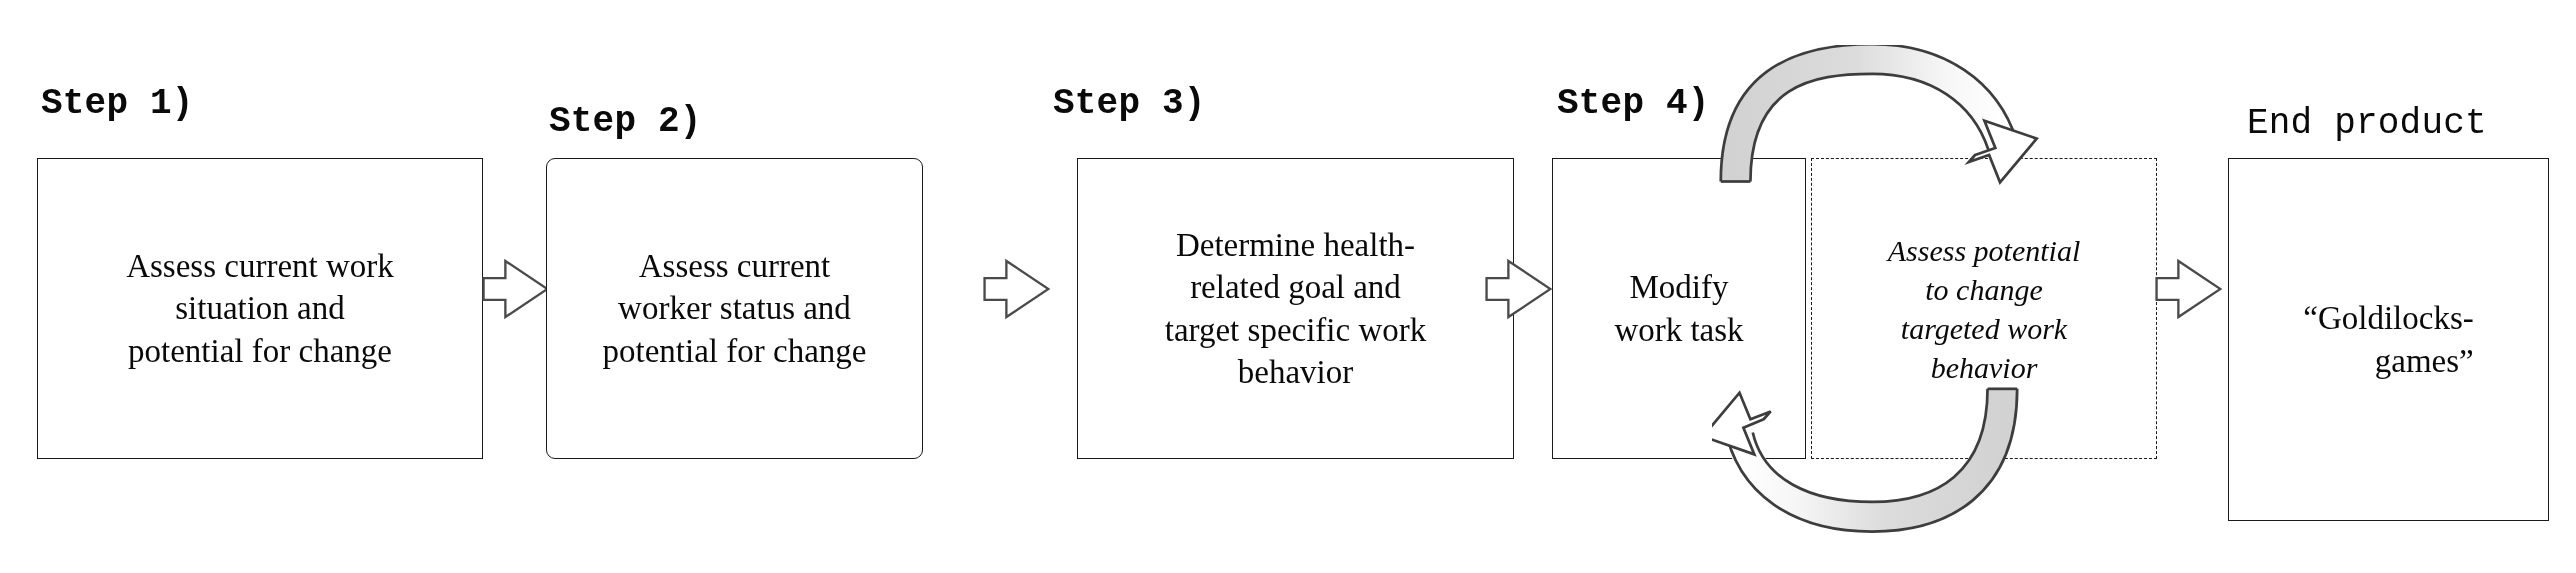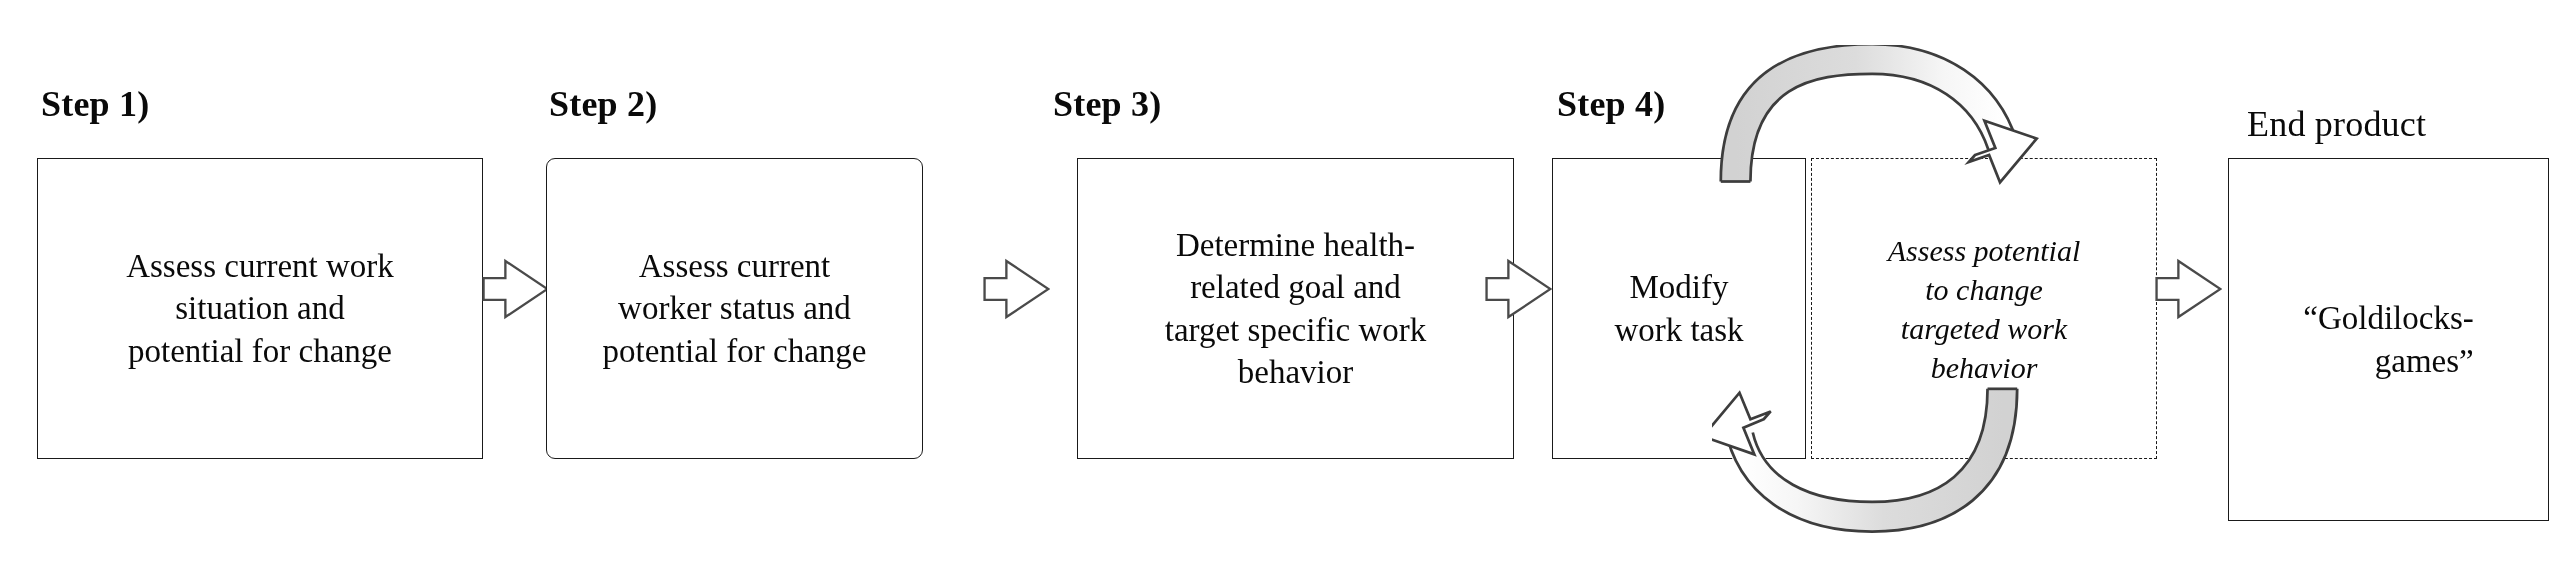--- a/index.html
+++ b/index.html
@@ -12,21 +12,21 @@
     width: 2576px;
     height: 573px;
     background: #ffffff;
     overflow: hidden;
     font-family: "Liberation Serif", "DejaVu Serif", serif;
   }
 
   
   .step-label {
     position: absolute;
-    font-family: Liberation Serif, serif;
+    font-family: Liberation Mono, monospace;
     font-weight: bold;
     font-size: 36px;
     line-height: 1;
     color: #0a0a0a;
     white-space: nowrap;
     letter-spacing: 0.2px;
   }
   .step-label.plain {
     font-weight: normal;
   }
@@ -83,21 +83,21 @@
 situation and
 potential for change</div>
   </div>
 
   <div class="connector" style="left:482px; top:257px;">
     <svg width="67" height="64" viewBox="0 0 86 82">
       <path d="M 2 27 L 30 27 L 30 5 L 84 41 L 30 77 L 30 55 L 2 55 Z" fill="#ffffff" stroke="#4a4a4a" stroke-width="3" stroke-linejoin="miter"></path>
     </svg>
   </div>
 
-  <div class="step-label" style="left:549px; top:86px;">Step 2)</div>
+  <div class="step-label" style="left:549px; top:104px;">Step 2)</div>
 
   <div class="pbox" style="left:546px; top:158px; width:377px; height:301px;border-radius:9px;">
     <div class="btext">Assess current
 worker status and
 potential for change</div>
   </div>
 
   <div class="connector" style="left:983px; top:257px;">
     <svg width="67" height="64" viewBox="0 0 86 82">
       <path d="M 2 27 L 30 27 L 30 5 L 84 41 L 30 77 L 30 55 L 2 55 Z" fill="#ffffff" stroke="#4a4a4a" stroke-width="3" stroke-linejoin="miter"></path>

